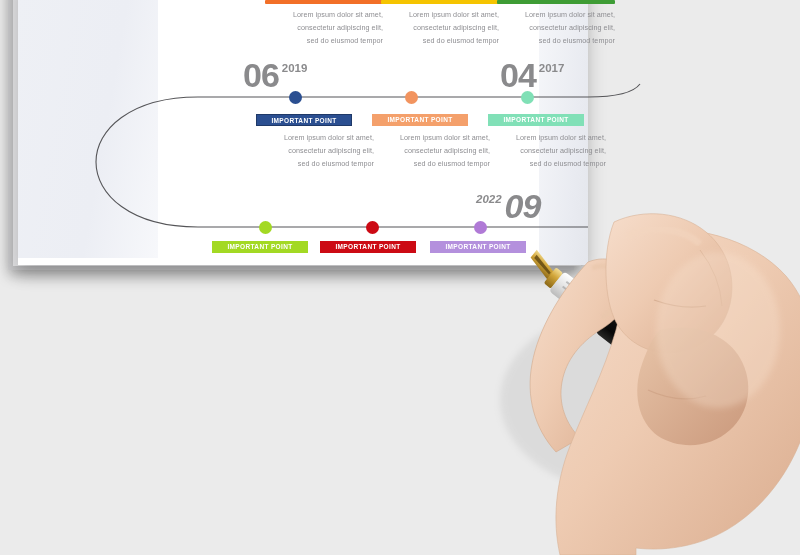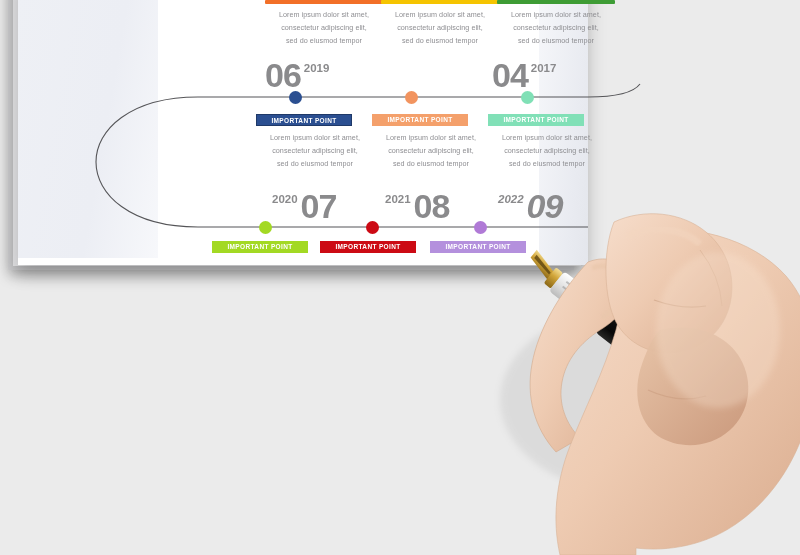--- a/index.html
+++ b/index.html
@@ -65,34 +65,33 @@
     position: absolute;
     top: 0px;
     height: 4px;
     border-radius: 1px;
   }
 
   
   .desc {
     position: absolute;
     width: 118px;
-    text-align: center;
+    text-align: right;
     font-size: 7.2px;
     line-height: 1.82;
     color: #8e8e92;
     letter-spacing: 0.05px;
   }
 
   
   .yearnum {
     position: absolute;
     white-space: nowrap;
     color: #8a8a8c;
     line-height: 1;
-    margin-left: 22px;
   }
   .yearnum .num {
     font-size: 34px;
     font-weight: bold;
     letter-spacing: -1px;
     vertical-align: middle;
   }
   .yearnum .yr {
     font-size: 11.5px;
     font-weight: bold;
@@ -165,21 +164,21 @@
     </div>
     <div class="desc" style="left:497px;top:8px;">
       <div>Lorem ipsum dolor sit amet,</div>
       <div>consectetur adipiscing elit,</div>
       <div>sed do eiusmod tempor</div>
     </div>
 
     <div class="yearnum" style="left:243px;top:58px;">
       <span class="num">06</span><span class="yr">2019</span>
     </div>
-    <div class="yearnum" style="left:470px;top:58px;">
+    <div class="yearnum" style="left:500px;top:58px;">
       <span class="num">04</span><span class="yr">2017</span>
     </div>
 
     <div class="dot" style="left:289px;top:91px;background:#2b4f91;"></div>
     <div class="dot" style="left:405px;top:91px;background:#f2945f;"></div>
     <div class="dot" style="left:521px;top:91px;background:#80e0b6;"></div>
 
     <div class="badge outlined" style="left:256px;top:114px;background:#2b4f91;">IMPORTANT POINT</div>
     <div class="badge" style="left:372px;top:114px;background:#f4a06b;">IMPORTANT POINT</div>
     <div class="badge" style="left:488px;top:114px;background:#81e0b7;">IMPORTANT POINT</div>
@@ -193,26 +192,20 @@
       <div>Lorem ipsum dolor sit amet,</div>
       <div>consectetur adipiscing elit,</div>
       <div>sed do eiusmod tempor</div>
     </div>
     <div class="desc" style="left:488px;top:131px;">
       <div>Lorem ipsum dolor sit amet,</div>
       <div>consectetur adipiscing elit,</div>
       <div>sed do eiusmod tempor</div>
     </div>
 
-    <div class="yearnum" style="left:247px;top:189px;">
-      <span class="yr">2020</span><span class="num">07</span>
-    </div>
-    <div class="yearnum" style="left:360px;top:189px;">
-      <span class="yr">2021</span><span class="num">08</span>
-    </div>
     <div class="yearnum" style="left:473px;top:189px;font-style:italic;">
       <span class="yr">2022</span><span class="num">09</span>
     </div>
 
     <div class="dot" style="left:259px;top:221px;background:#a3d923;"></div>
     <div class="dot" style="left:366px;top:221px;background:#cc0a14;"></div>
     <div class="dot" style="left:474px;top:221px;background:#b07ad6;"></div>
 
     <div class="badge" style="left:212px;top:241px;background:#a3d923;">IMPORTANT POINT</div>
     <div class="badge" style="left:320px;top:241px;background:#cc0a14;">IMPORTANT POINT</div>

